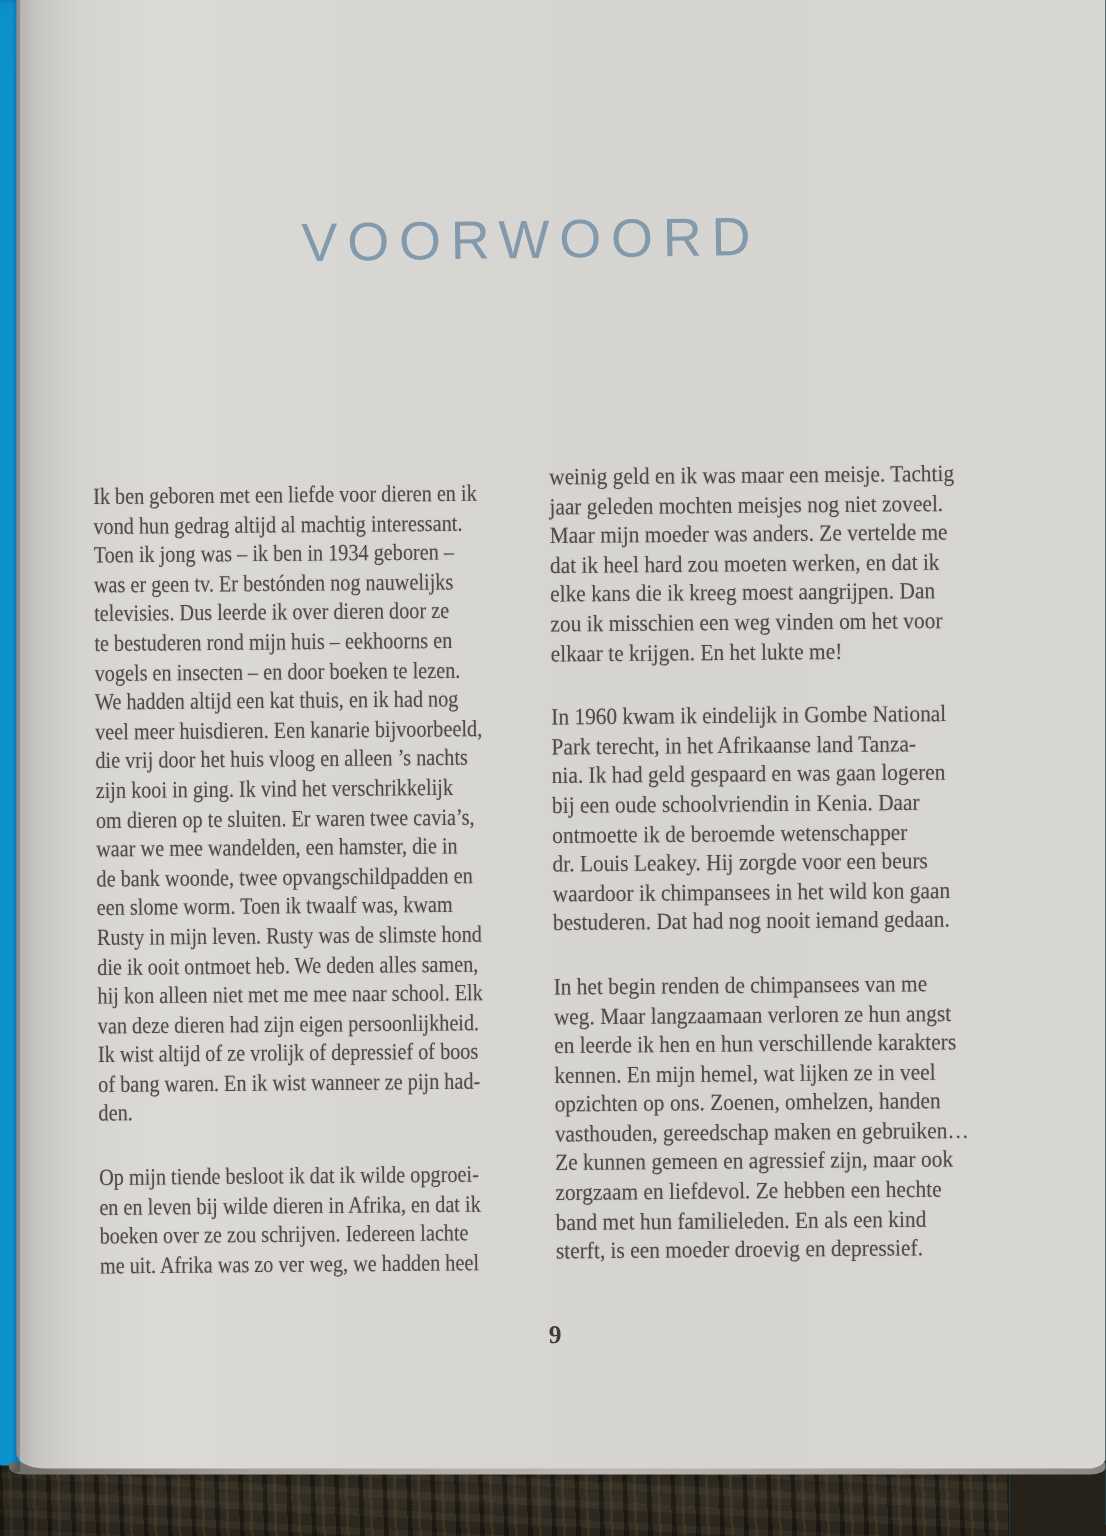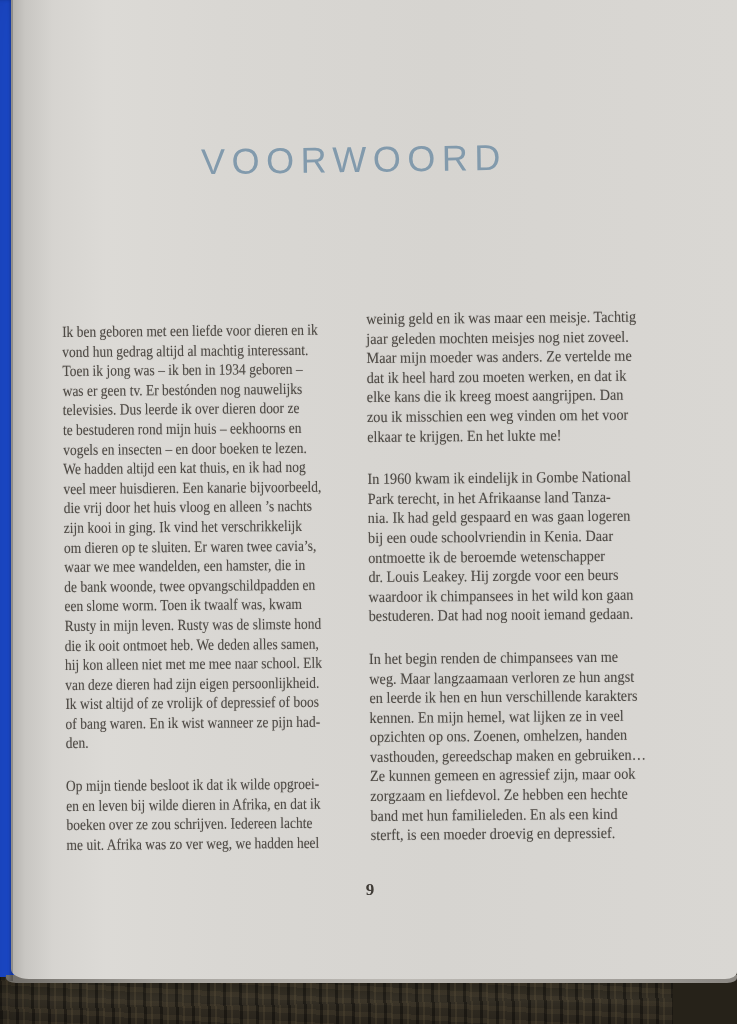--- a/index.html
+++ b/index.html
@@ -5,21 +5,21 @@
   html, body {
     margin: 0; padding: 0;
     width: 737px; height: 1024px;
     overflow: hidden;
     background: #262219;
     font-family: "Liberation Serif", serif;
   }
   .photo {
     position: relative;
     width: 673px; height: 1024px;
-    background: #1d4ed8;
+    background: #0ea5e9;
   }
   .photo::after {
     content: "";
     position: absolute; inset: 0;
     pointer-events: none;
     box-shadow: inset 45px 12px 70px -35px rgba(0,0,0,.20),
                 inset -18px -8px 60px -42px rgba(0,0,0,.10);
   }
   
   .carpet {

